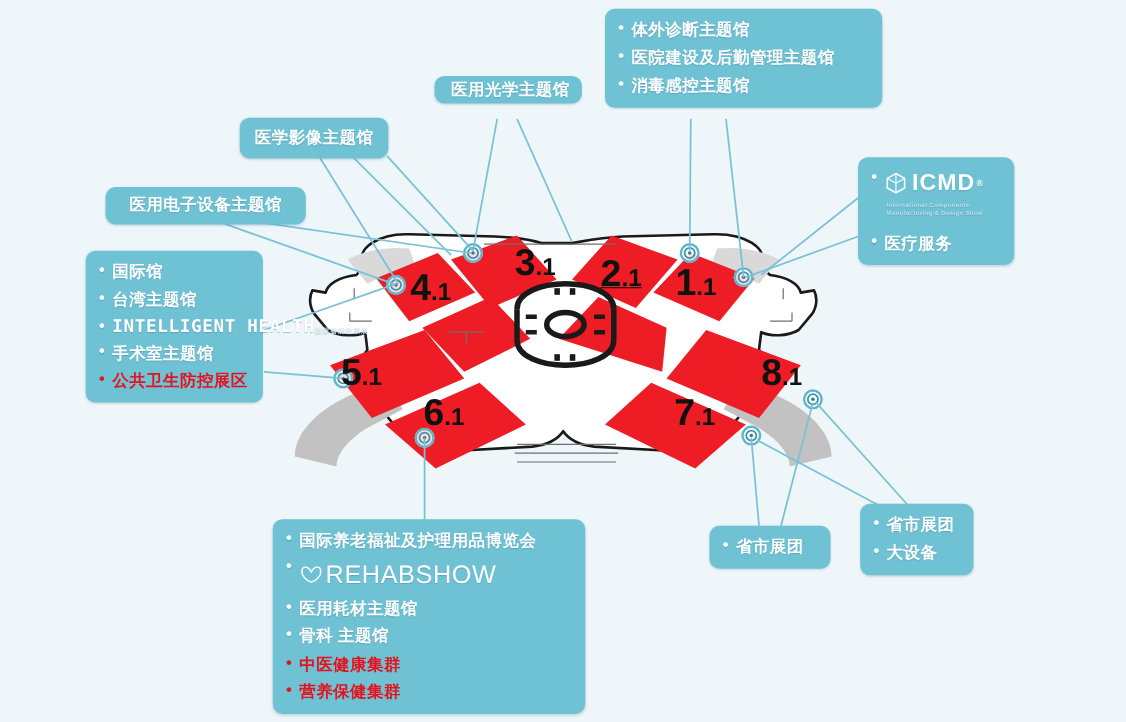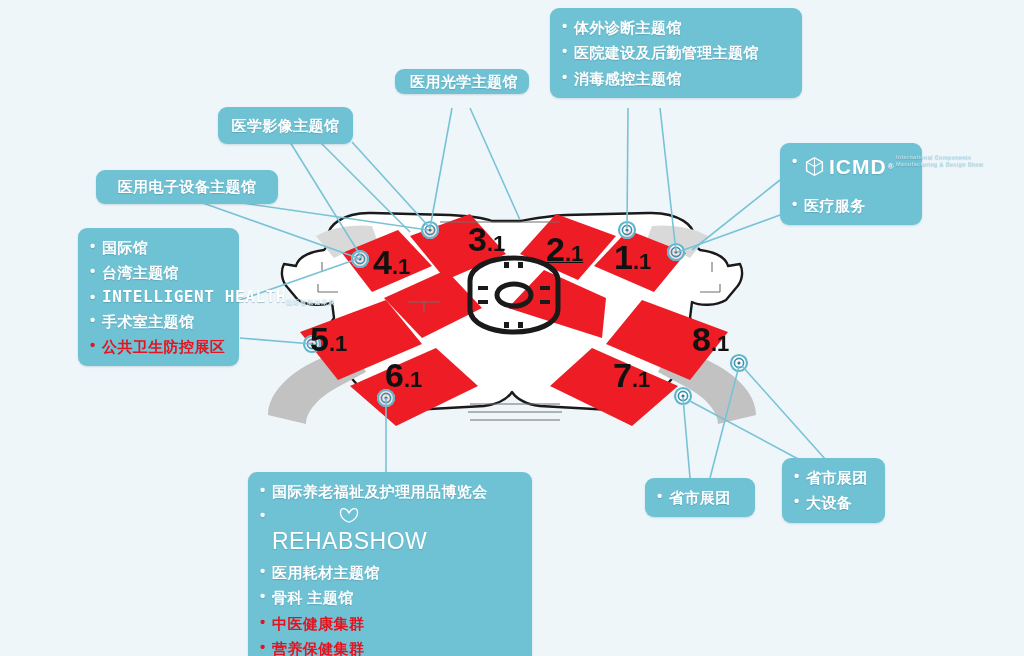--- a/index.html
+++ b/index.html
@@ -49,29 +49,29 @@
 
   
   .logo-ih{display:flex;line-height:1;padding:1px 0 2px 0;}
   .logo-ih .main{
     font-size:16px;font-weight:bold;letter-spacing:.6px;
     font-family:"DejaVu Sans Mono","Liberation Mono",monospace;
     color:#fff;text-shadow:0 1px 1px rgba(60,120,140,.4);
   }
   .logo-ih .sub{font-size:6px;letter-spacing:1px;color:#dff0f5;align-self:flex-end;margin-top:1px;}
 
-  .logo-rehab{display:flex;align-items:center;flex-direction:column;}
+  .logo-rehab{display:flex;align-items:center;}
   .logo-rehab .mark{font-size:19px;margin-right:2px;color:#fff;}
   .logo-rehab .word{
     font-size:23px;font-weight:500;letter-spacing:.5px;color:#ffffff;
     font-family:"Liberation Sans",sans-serif;
     text-shadow:0 1px 1px rgba(60,120,140,.35);
   }
 
-  .logo-icmd{display:flex;flex-direction:row;align-items:flex-start;}
+  .logo-icmd{display:flex;flex-direction:column;align-items:flex-start;}
   .logo-icmd .row{display:flex;align-items:center;}
   .logo-icmd .cube{margin-right:4px;}
   .logo-icmd .word{
     font-size:21px;font-weight:bold;letter-spacing:1px;color:#fff;
     font-family:"Liberation Sans",sans-serif;
     text-shadow:0 1px 1px rgba(60,120,140,.3);
   }
   .logo-icmd .reg{font-size:8px;vertical-align:super;color:#fff;margin-left:1px;}
   .logo-icmd .sub{
     font-size:5.5px;letter-spacing:.3px;color:#b9dee8;margin-top:2px;margin-left:2px;

